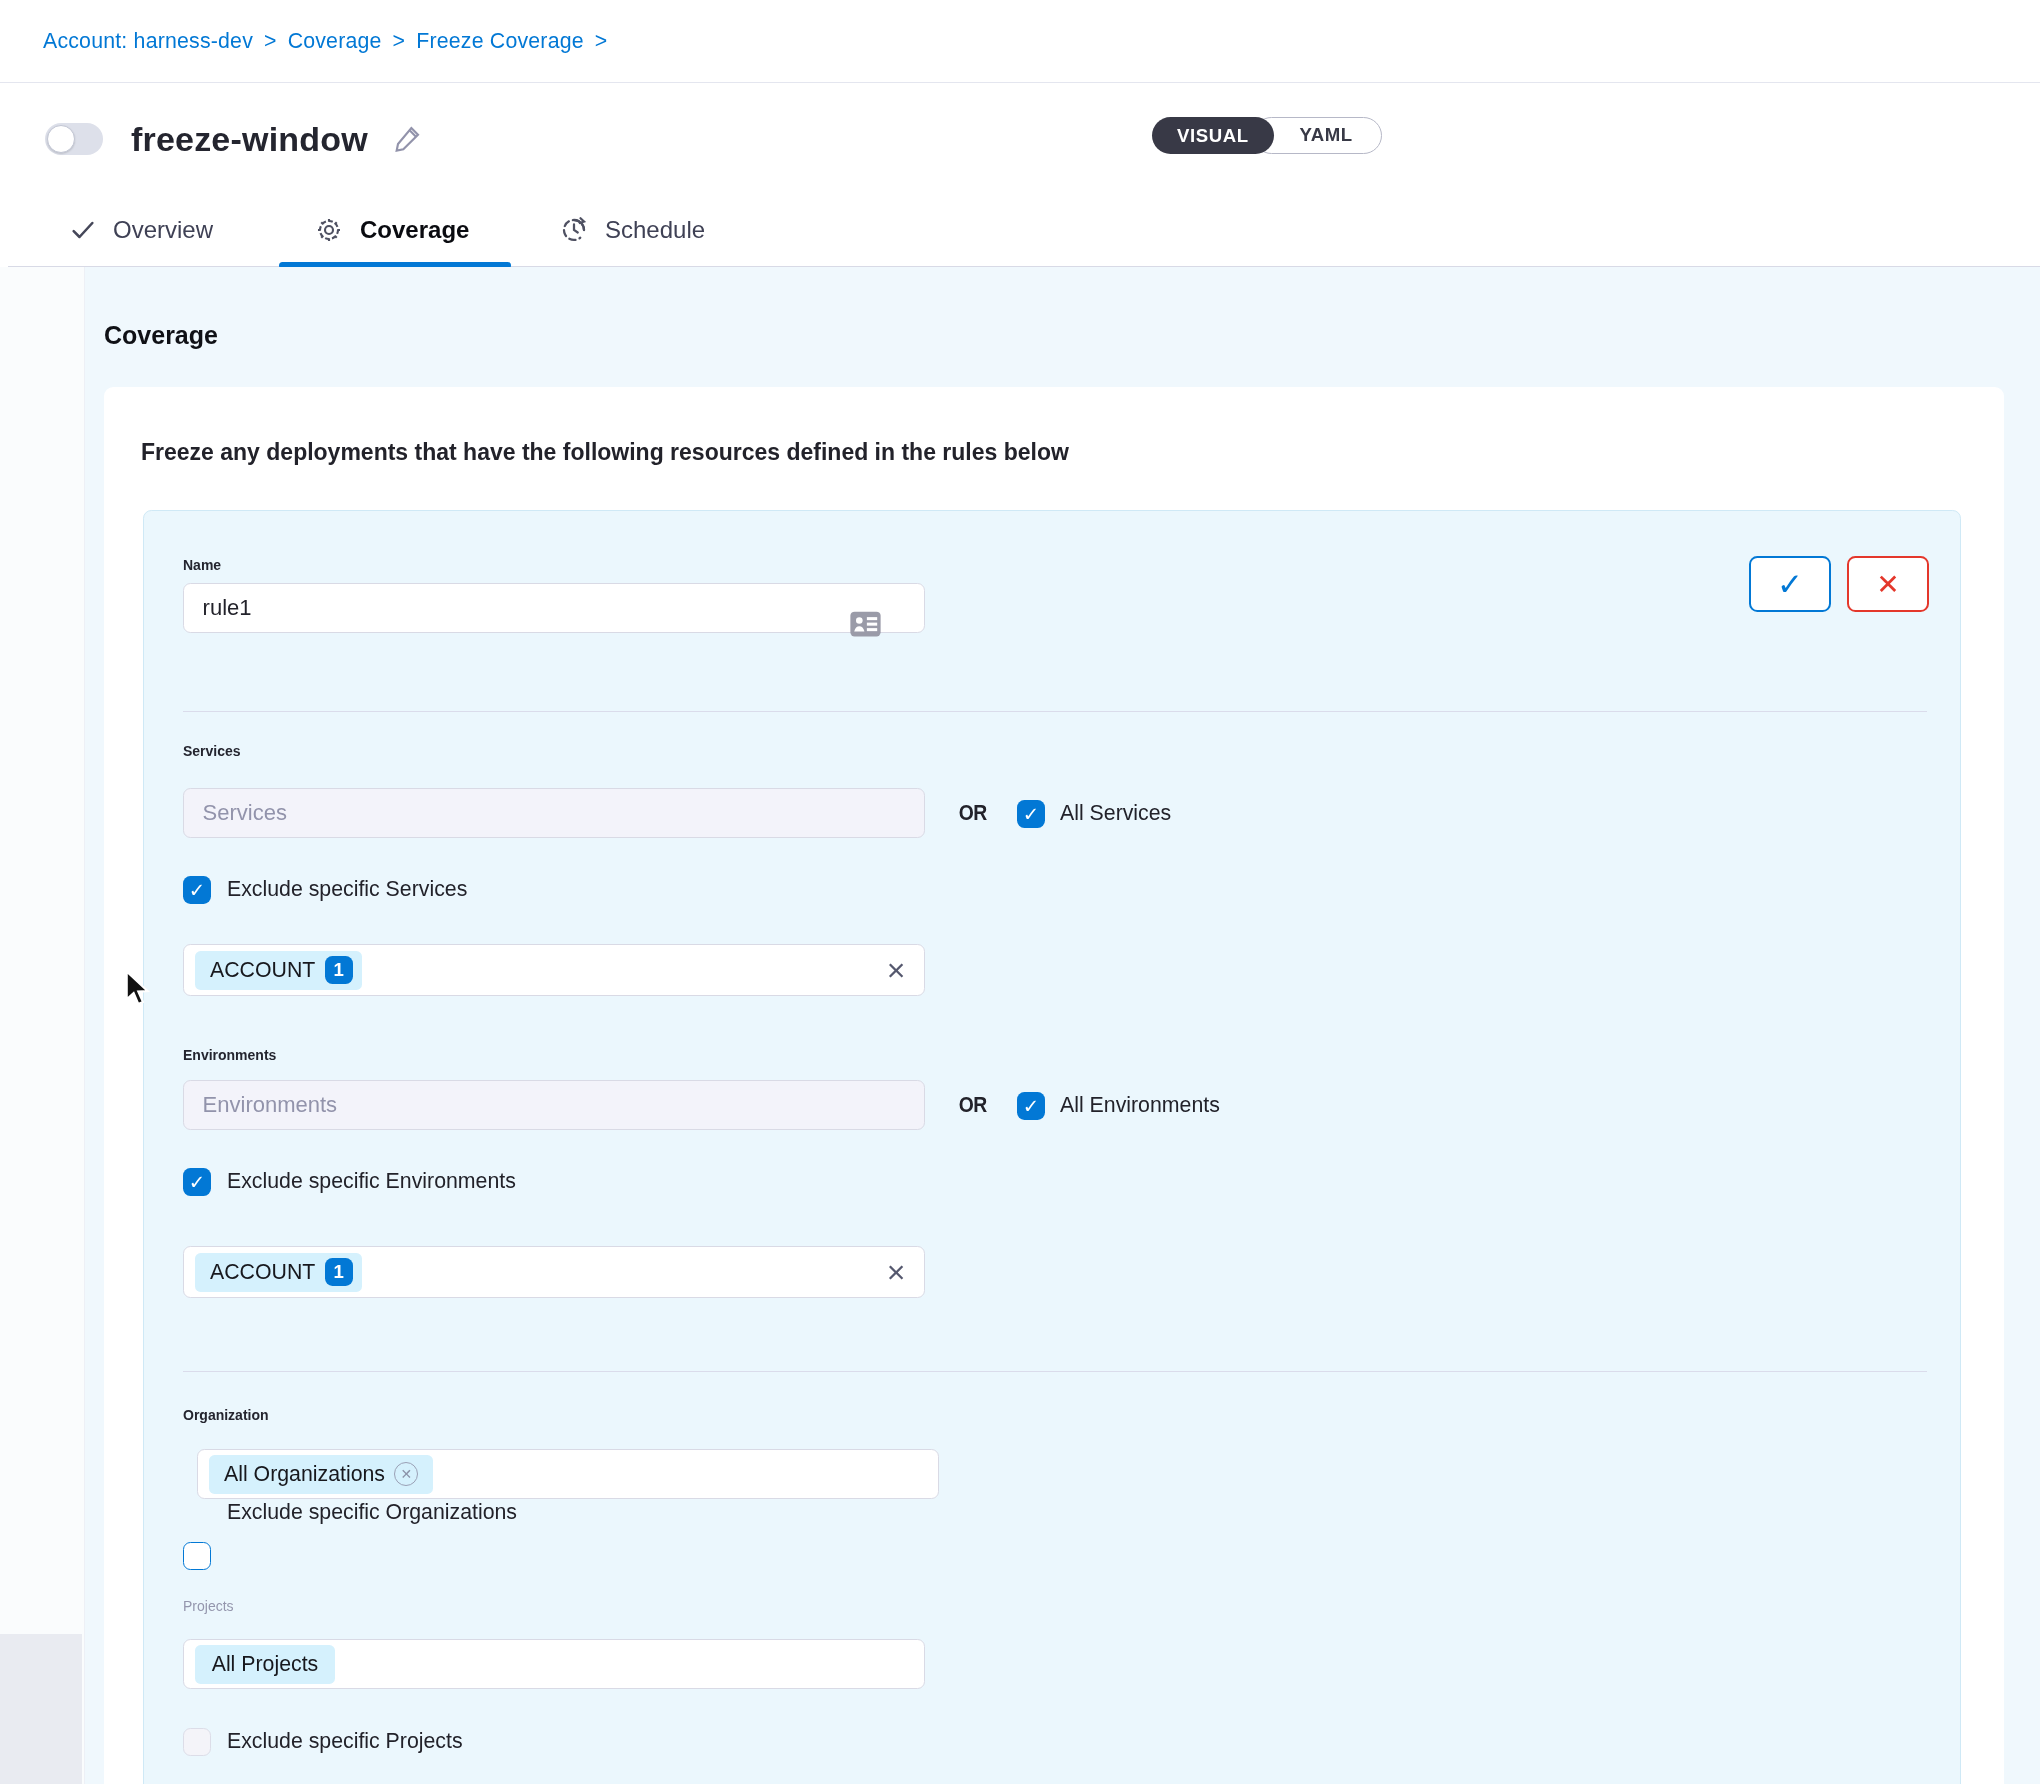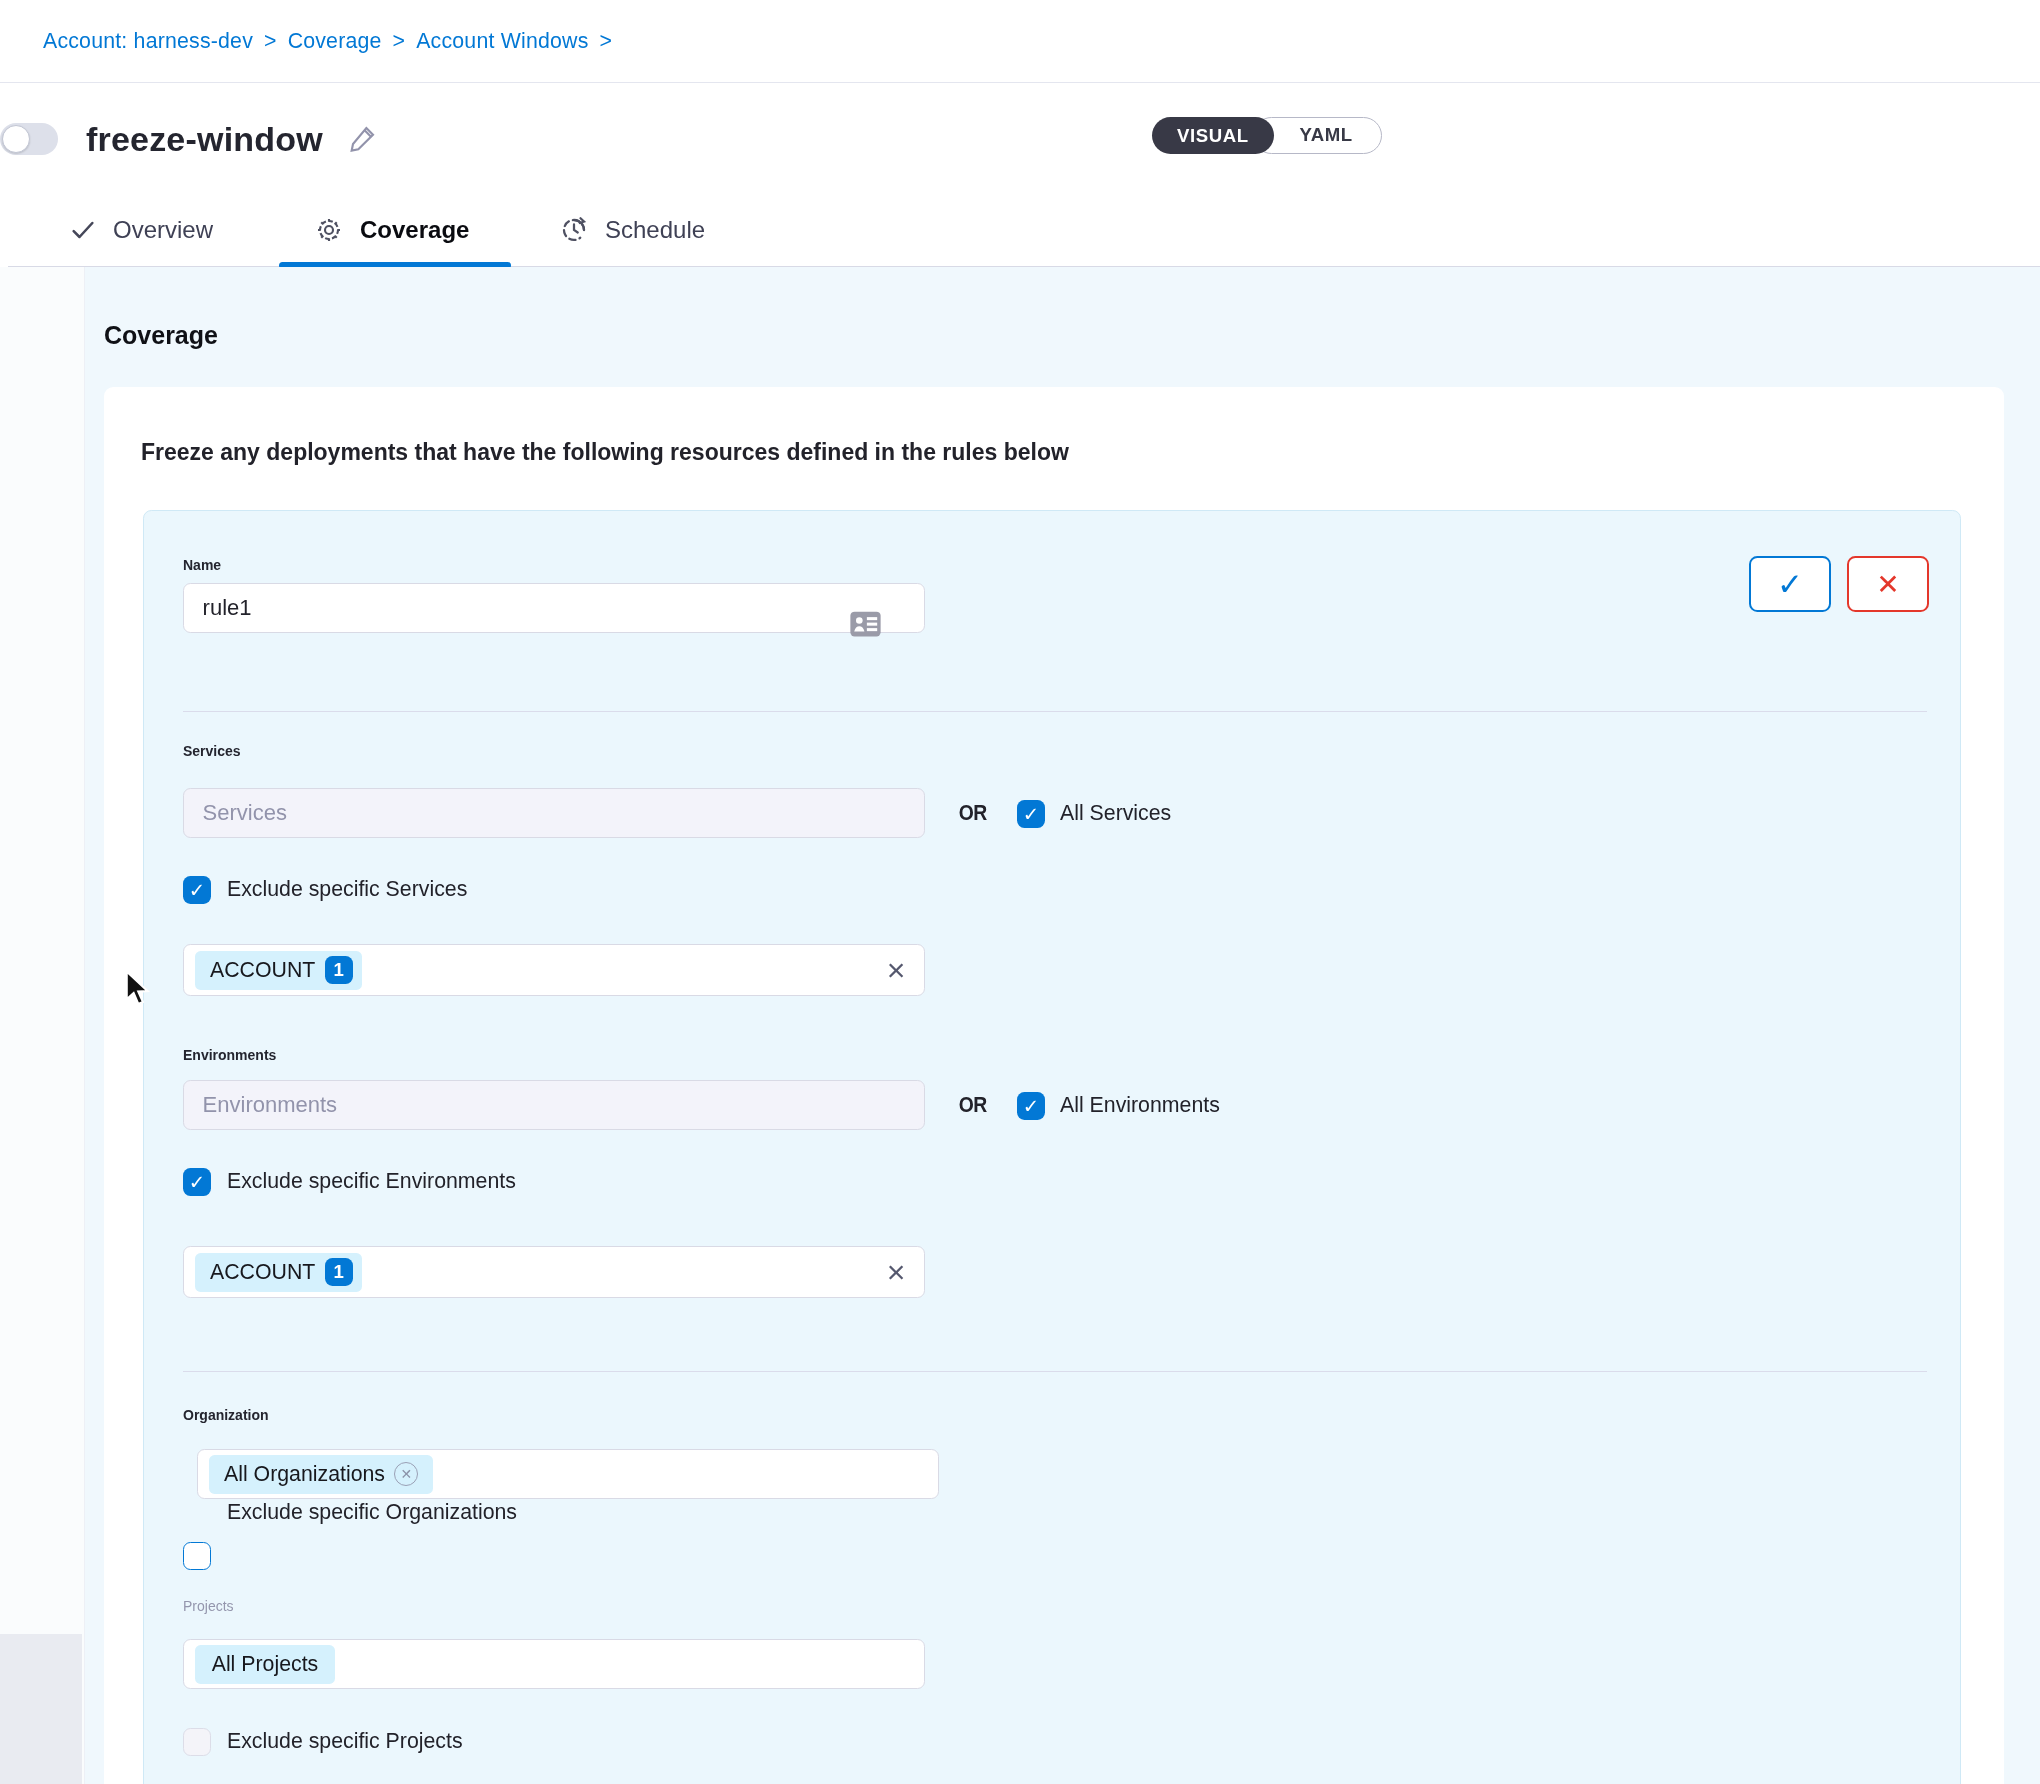--- a/index.html
+++ b/index.html
@@ -8,21 +8,21 @@
   .page { position:relative; width:2041px; height:1785px; }
 
   
   .topbar { position:absolute; left:0; top:0; width:2041px; height:83px;
     background:#fff; border-bottom:0.9px solid #e4e6ef; display:flex; align-items:center; padding-left:43px; }
   .breadcrumb { font-size:21.3px; color:#0278d5; font-weight:500; letter-spacing:0.2px; }
   .breadcrumb .sep { margin:0 11px; color:#0278d5; font-weight:400; }
 
   
   .header { position:absolute; left:0; top:84px; width:2041px; height:110px; background:#fff;
-    display:flex; align-items:center; }
+    display:flex; align-items:center; padding-left:45px; }
   .switch { width:58px; height:32px; border-radius:16px; background:#dde0ea; position:relative; flex:0 0 auto; }
   .switch .knob { position:absolute; left:1.9px; top:1.9px; width:28px; height:28px; border-radius:50%;
     background:#fff; border:0.9px solid #c2c6d4; box-shadow:0 0.9px 1.9px rgba(0,0,0,.15); }
   .title { font-size:34px; font-weight:700; color:#24252f; margin-left:28px; letter-spacing:0.2px; }
   .pencil { margin-left:24px; }
 
   .view-toggle { position:absolute; left:1152px; top:117px; display:flex; height:37px; }
   .vt-visual { background:#383946; color:#fff; border-radius:18.6px; padding:0 25px; height:37px;
     line-height:37px; font-size:18.6px; font-weight:700; letter-spacing:0.6px; position:relative; z-index:2; }
   .vt-yaml { background:#fff; color:#383946; border:1.9px solid #b6b8c7; border-radius:18.6px;
@@ -92,21 +92,21 @@
 
   .cursor { position:absolute; left:119px; top:701px; z-index:50; }
 </style>
 </head>
 <body>
 
 <div class="page">
 
   <div class="topbar">
     <div class="breadcrumb">
-      <span>Account: harness-dev</span><span class="sep">&gt;</span><span>Coverage</span><span class="sep">&gt;</span><span>Account Windows</span><span class="sep">&gt;</span>
+      <span>Account: harness-dev</span><span class="sep">&gt;</span><span>Coverage</span><span class="sep">&gt;</span><span>Freeze Coverage</span><span class="sep">&gt;</span>
     </div>
   </div>
 
   <div class="header">
     <div class="switch">
         <div class="knob"></div>
       </div>
     <div class="title">freeze-window</div>
     <div class="pencil">
       <svg width="32" height="32" viewBox="0 0 24 24" fill="none" stroke="#9293ab" stroke-width="1.6">

